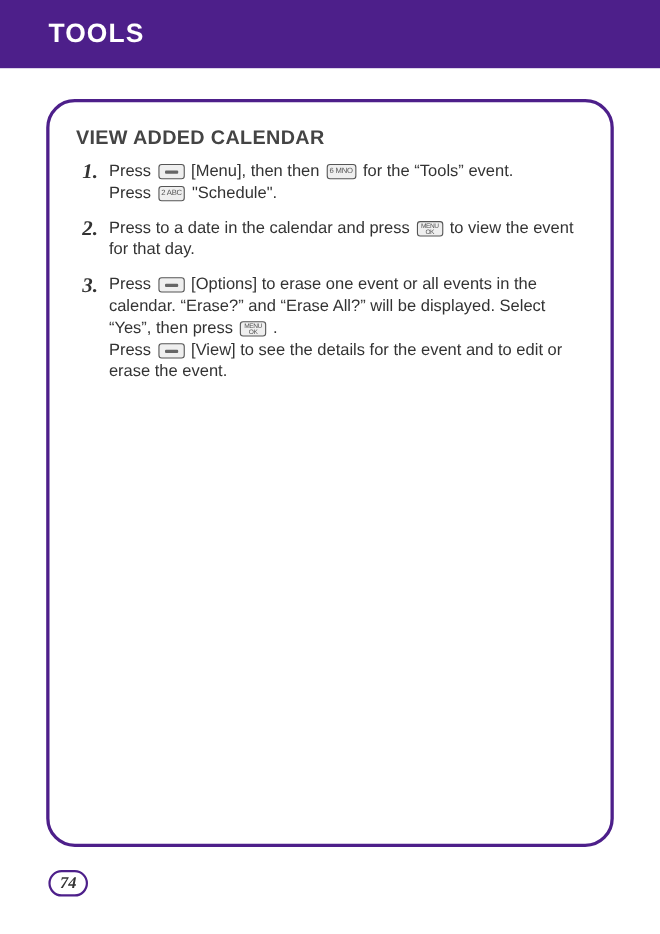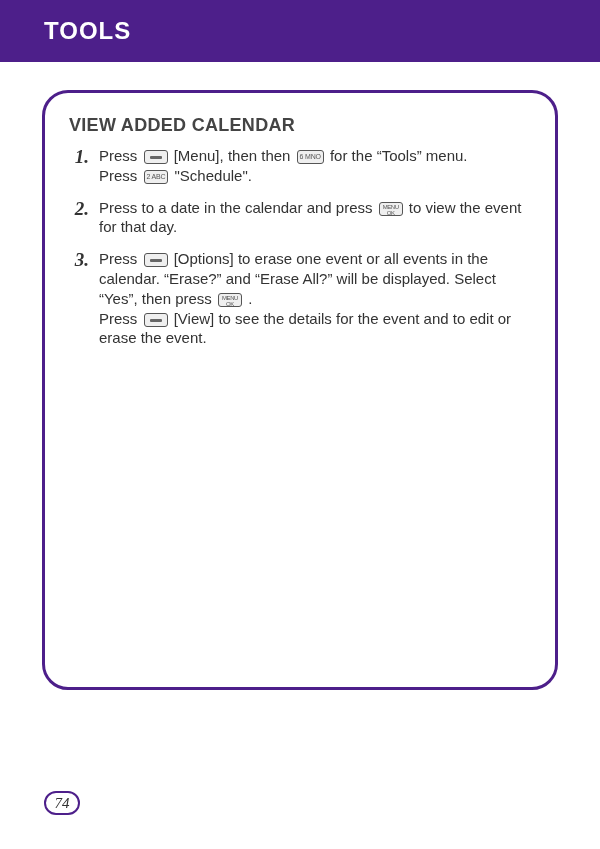--- a/index.html
+++ b/index.html
@@ -16,21 +16,21 @@
     color: #fff;
     font-size: 24px;
     font-weight: 800;
     letter-spacing: 1px;
     font-stretch: condensed;
   }
   .panel {
     margin: 28px 42px 0 42px;
     border: 3px solid #4d1f8a;
     border-radius: 26px;
-    height: 600px;
+    height: 680px;
     padding: 22px 22px 22px 24px;
     position: relative;
   }
   .section-title {
     color: #444;
     font-size: 18px;
     font-weight: 800;
     letter-spacing: 0.3px;
     font-stretch: condensed;
     margin-bottom: 10px;
@@ -91,39 +91,39 @@
     height: 24px;
     border: 2px solid #4d1f8a;
     border-radius: 14px;
     display: flex;
     align-items: center;
     justify-content: center;
   }
   .page-num span {
     font-family: Georgia, "Times New Roman", serif;
     font-style: italic;
-    font-weight: 400;
+    font-weight: 700;
     font-size: 15px;
     color: #333;
   }
 </style>
 </head>
 <body>
 
 <div class="page">
   <div class="header">
     <h1>TOOLS</h1>
   </div>
 
   <div class="panel">
     <div class="section-title">VIEW ADDED CALENDAR</div>
     <ol class="steps" id="steps">
         <li class="step">
           <div class="step-num">1.</div>
-          <div class="step-body"><span>Press </span><span class="btn btn-soft"></span><span> [Menu], then then </span><span class="btn btn-key">6 MNO</span><span> for the “Tools” menu.</span><br><span>Press </span><span class="btn btn-key">2 ABC</span><span> "Schedule".</span></div>
+          <div class="step-body"><span>Press </span><span class="btn btn-soft"></span><span> [Menu], then then </span><span class="btn btn-key">6 MNO</span><span> for the “Tools” event.</span><br><span>Press </span><span class="btn btn-key">2 ABC</span><span> "Schedule".</span></div>
         </li>
         <li class="step">
           <div class="step-num">2.</div>
           <div class="step-body"><span>Press to a date in the calendar and press </span><span class="btn btn-ok">MENU<br>OK</span><span> to view the event for that day.</span></div>
         </li>
         <li class="step">
           <div class="step-num">3.</div>
           <div class="step-body"><span>Press </span><span class="btn btn-soft"></span><span> [Options] to erase one event or all events in the calendar. “Erase?” and “Erase All?” will be displayed.  Select “Yes”, then press </span><span class="btn btn-ok">MENU<br>OK</span><span> .</span><br><span>Press </span><span class="btn btn-soft"></span><span> [View] to see the details for the event and to edit or erase the event.</span></div>
         </li>
       </ol>

